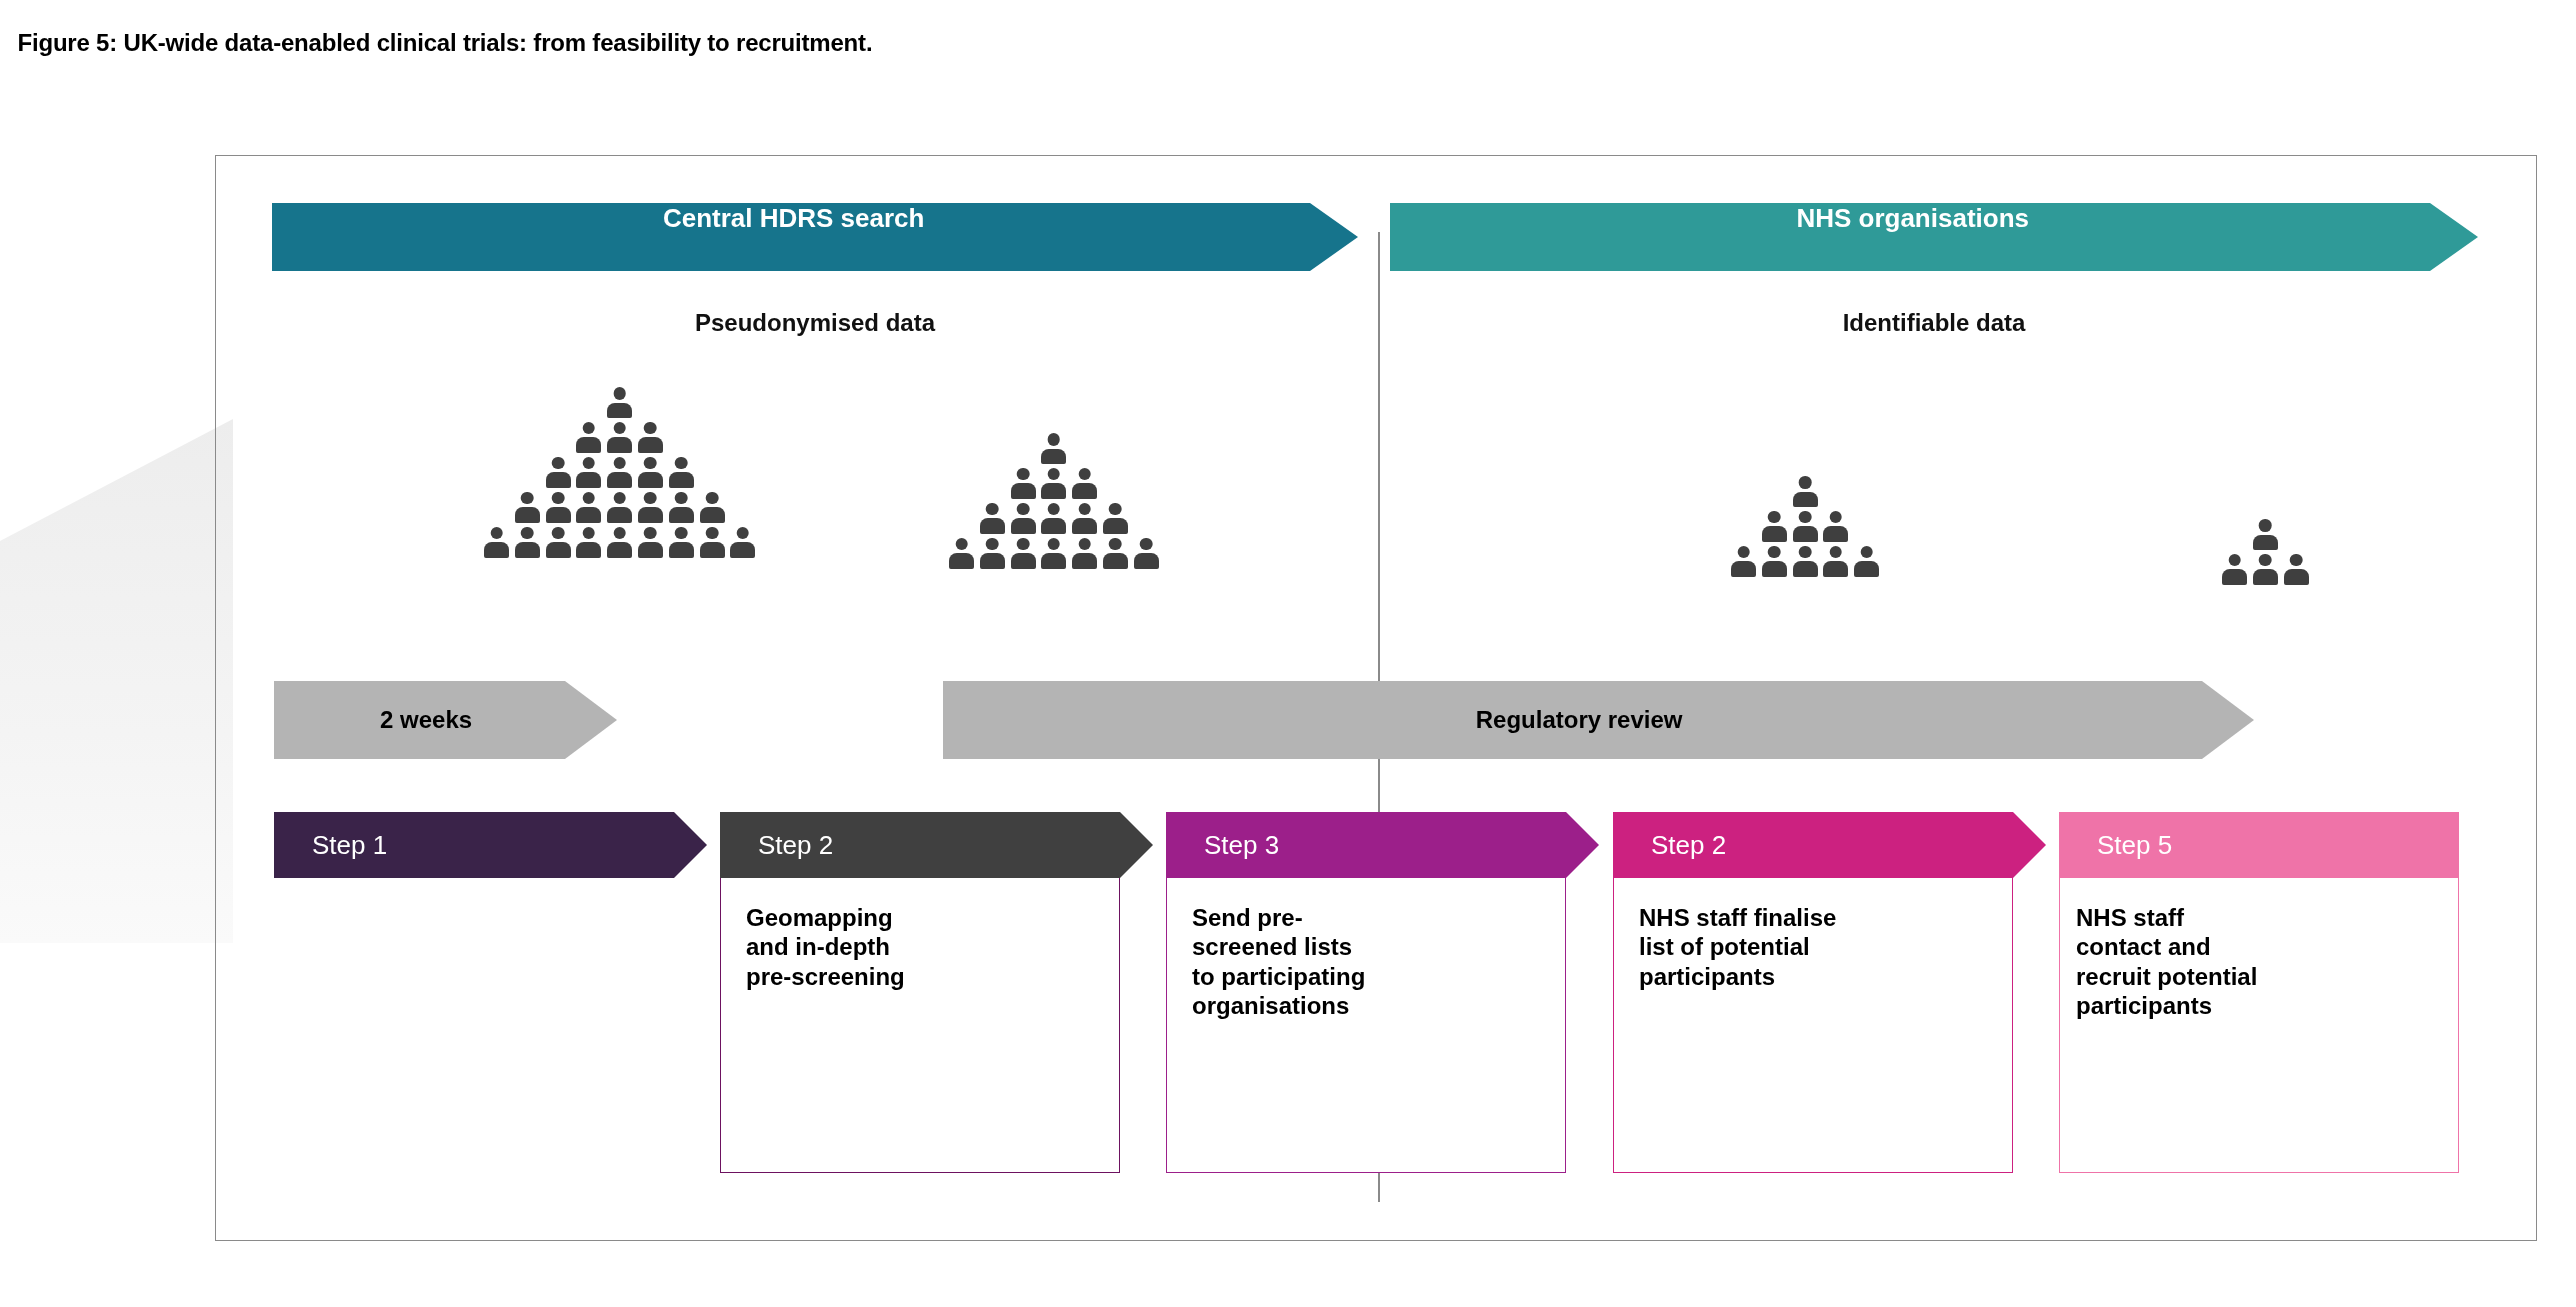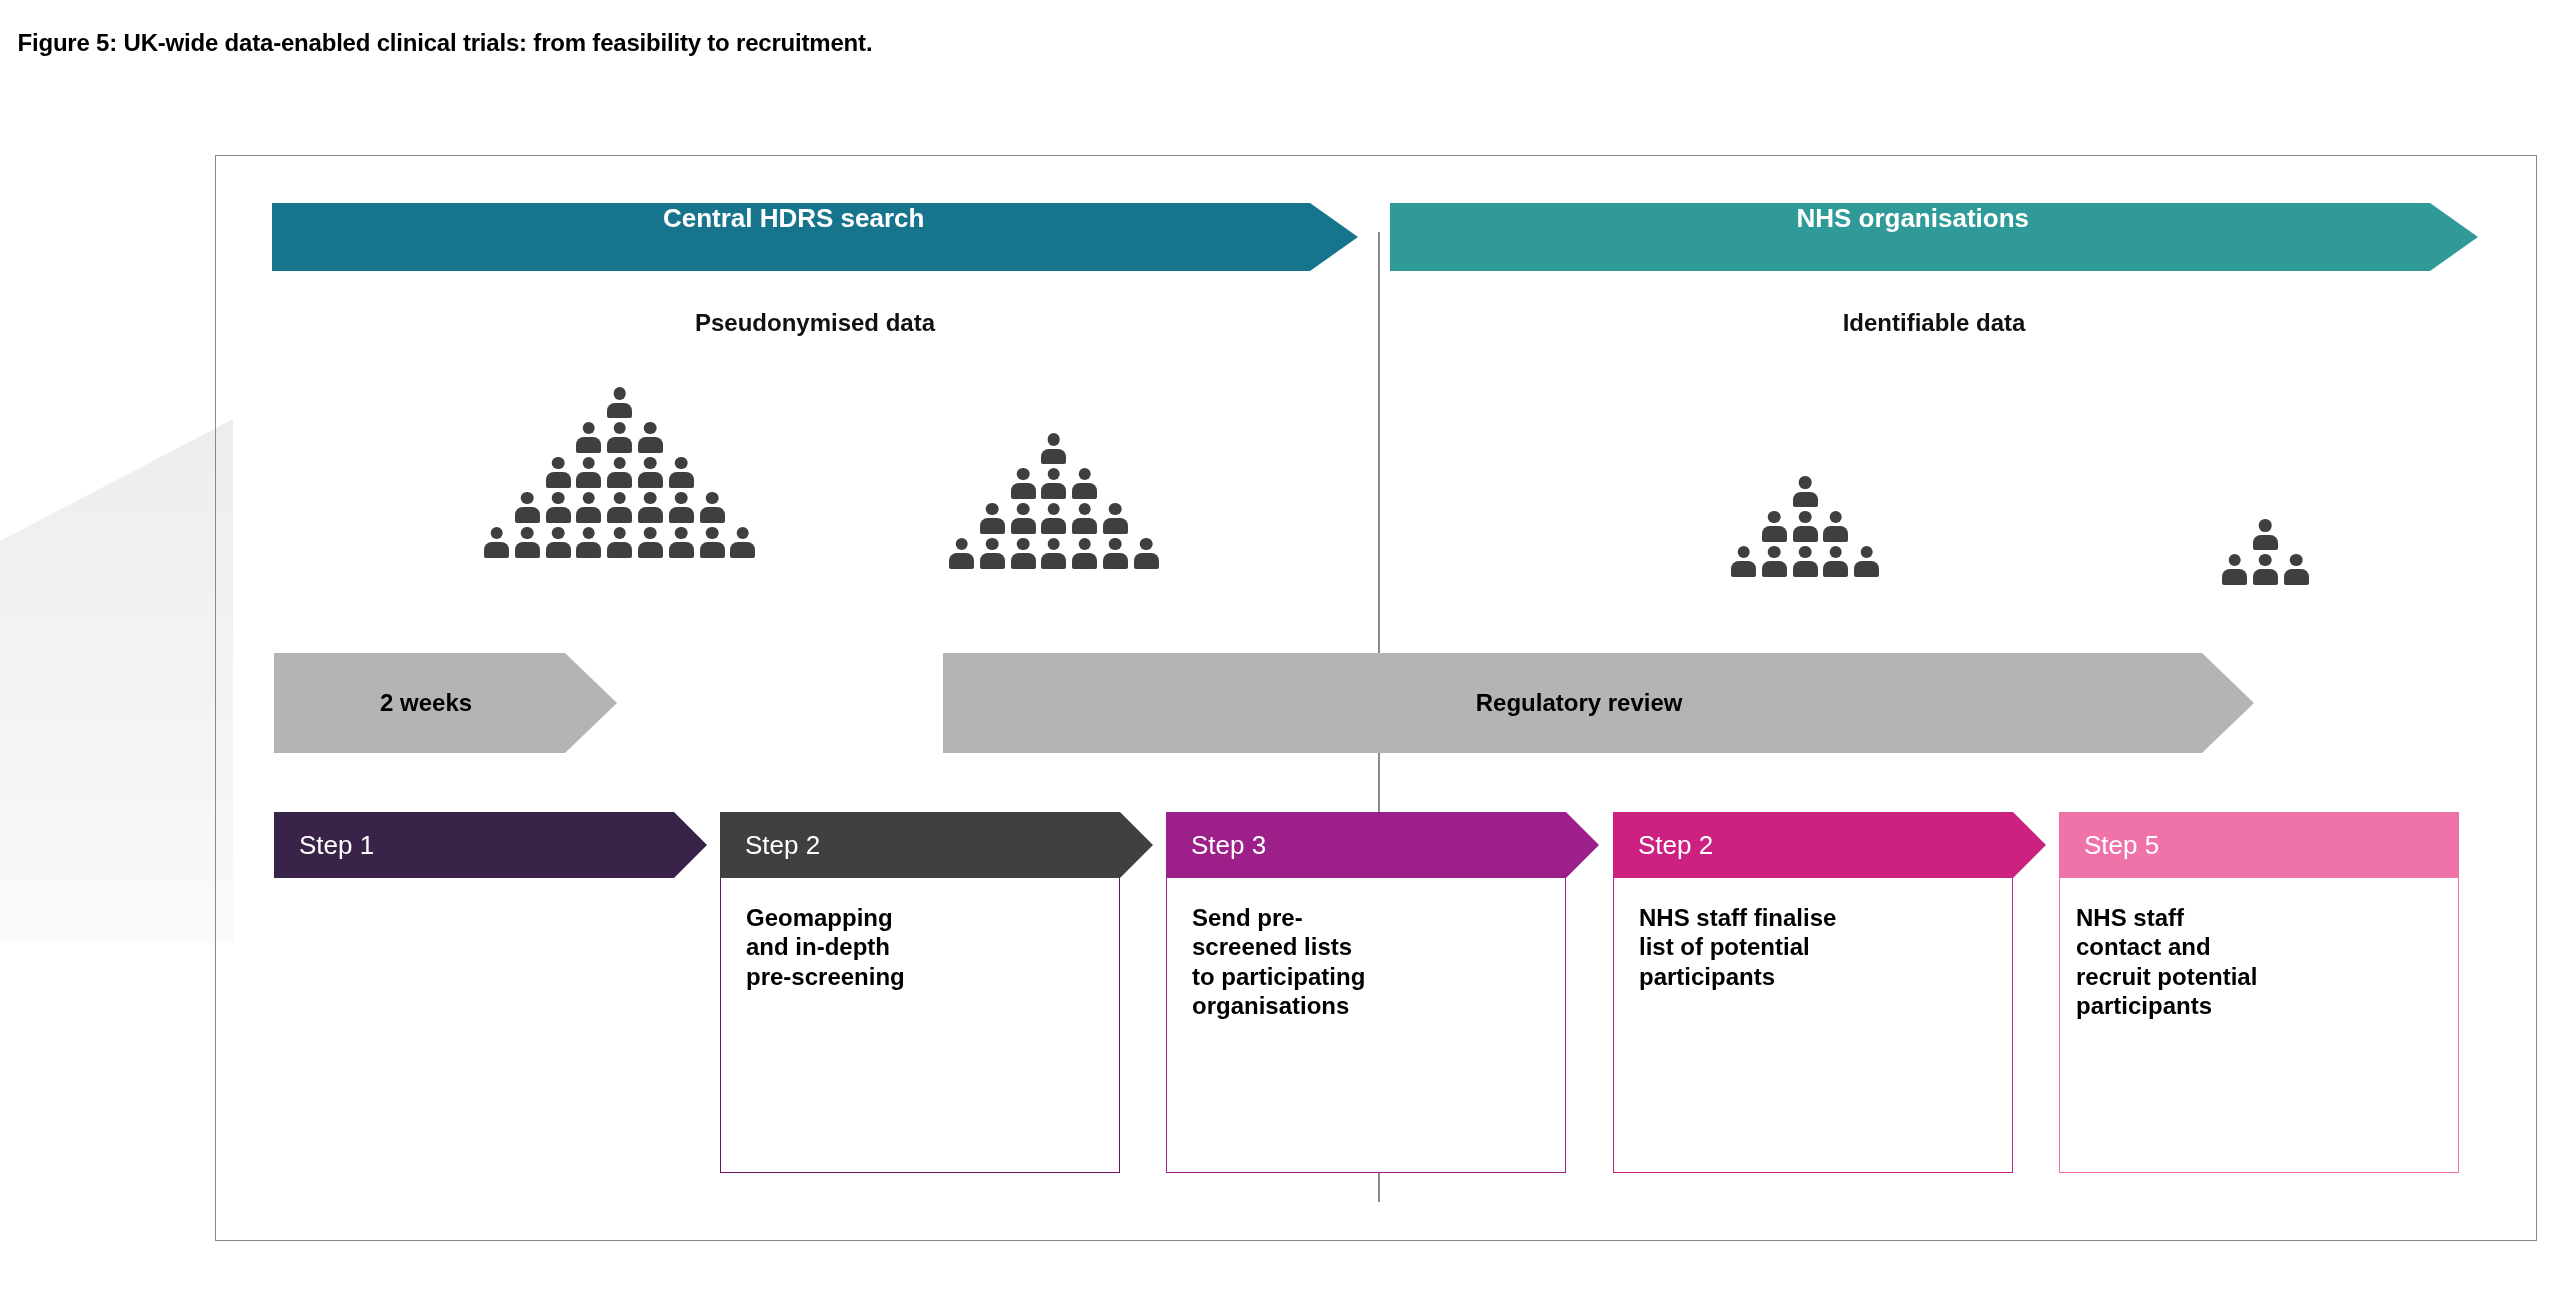--- a/index.html
+++ b/index.html
@@ -134,29 +134,30 @@
   }
 
   .pyramid-1 { left: 268px; top: 231px; }
   .pyramid-2 { left: 733px; top: 277px; }
   .pyramid-3 { left: 1515px; top: 320px; }
   .pyramid-4 { left: 2006px; top: 363px; }
 
   
   .grey-arrow {
     position: absolute;
-    height: 100px;
+    height: 78px;
     background: #b4b4b4;
     display: flex;
     align-items: center;
     justify-content: center;
     font-size: 24px;
     font-weight: bold;
     color: #000000;
     z-index: 4;
+    margin-top: 28px;
   }
   .grey-arrow span { position: relative; left: -19.4px; }
   .grey-arrow-1 {
     left: 58px; top: 497px; width: 343px;
     clip-path: polygon(0 0, calc(100% - 52px) 0, 100% 50%, calc(100% - 52px) 100%, 0 100%);
   }
   .grey-arrow-2 {
     left: 727px; top: 497px; width: 1311px;
     clip-path: polygon(0 0, calc(100% - 52px) 0, 100% 50%, calc(100% - 52px) 100%, 0 100%);
   }
@@ -168,21 +169,21 @@
     width: 400px;
     height: 361px;
     z-index: 4;
   }
   .step-header {
     position: relative;
     height: 66px;
     width: 100%;
     display: flex;
     align-items: center;
-    padding-left: 25px;
+    padding-left: 38px;
     color: #ffffff;
     font-size: 26px;
     font-weight: normal;
   }
   .step-header.pointed {
     clip-path: polygon(0 0, calc(100% - 33px) 0, 100% 50%, calc(100% - 33px) 100%, 0 100%);
     width: 433px;
   }
   .step-body {
     position: relative;

